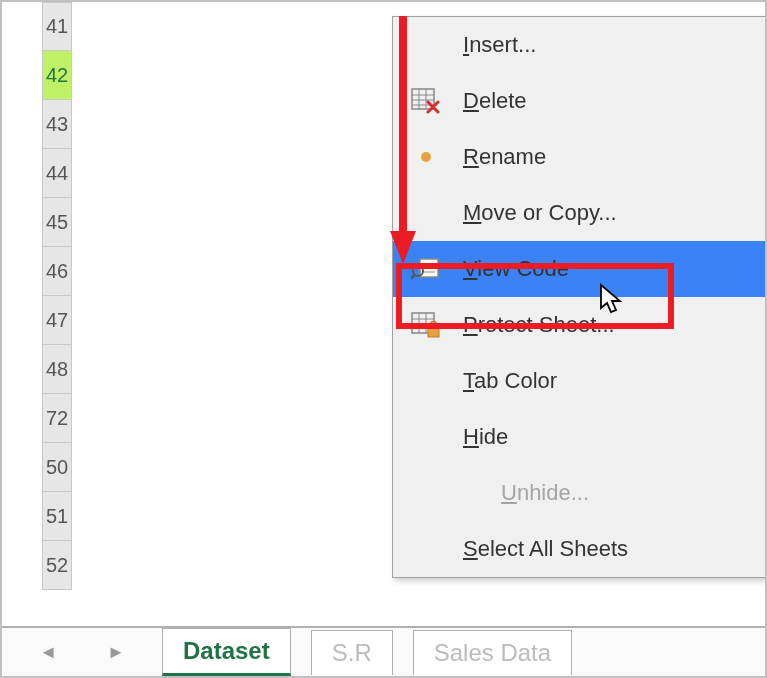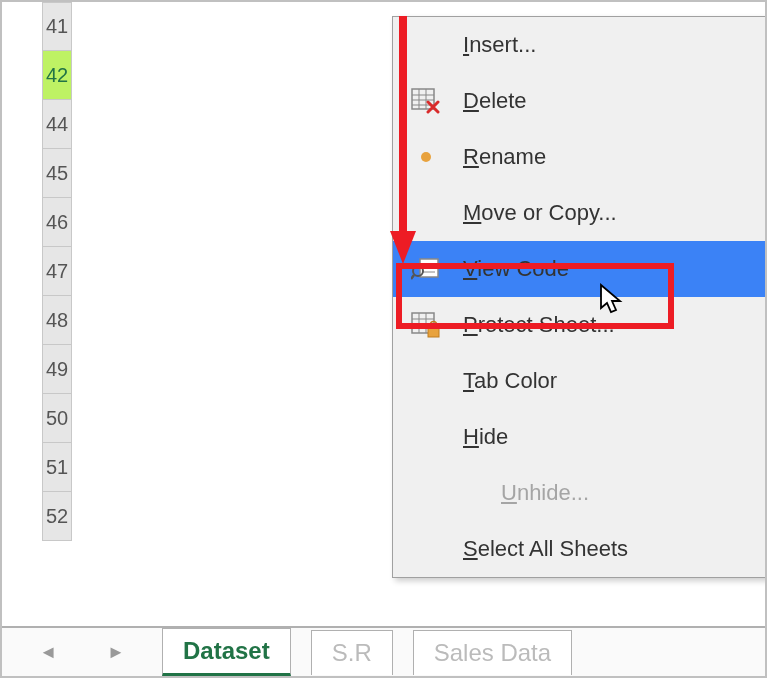--- a/index.html
+++ b/index.html
@@ -149,26 +149,27 @@
       z-index: 11;
       pointer-events: none;
     }
   </style>
 </head>
 <body>
 
 <div class="row-headers">
   <div class="row-header">41</div>
   <div class="row-header selected">42</div>
+  <div class="row-header">43</div>
   <div class="row-header">44</div>
   <div class="row-header">45</div>
   <div class="row-header">46</div>
   <div class="row-header">47</div>
   <div class="row-header">48</div>
-  <div class="row-header">49</div>
+  <div class="row-header">72</div>
   <div class="row-header">50</div>
   <div class="row-header">51</div>
   <div class="row-header">52</div>
 </div>
 
 <div class="context-menu">
   <div class="menu-item">
     <span class="menu-icon"></span>
     <span class="menu-label"><u>I</u>nsert...</span>
   </div>

